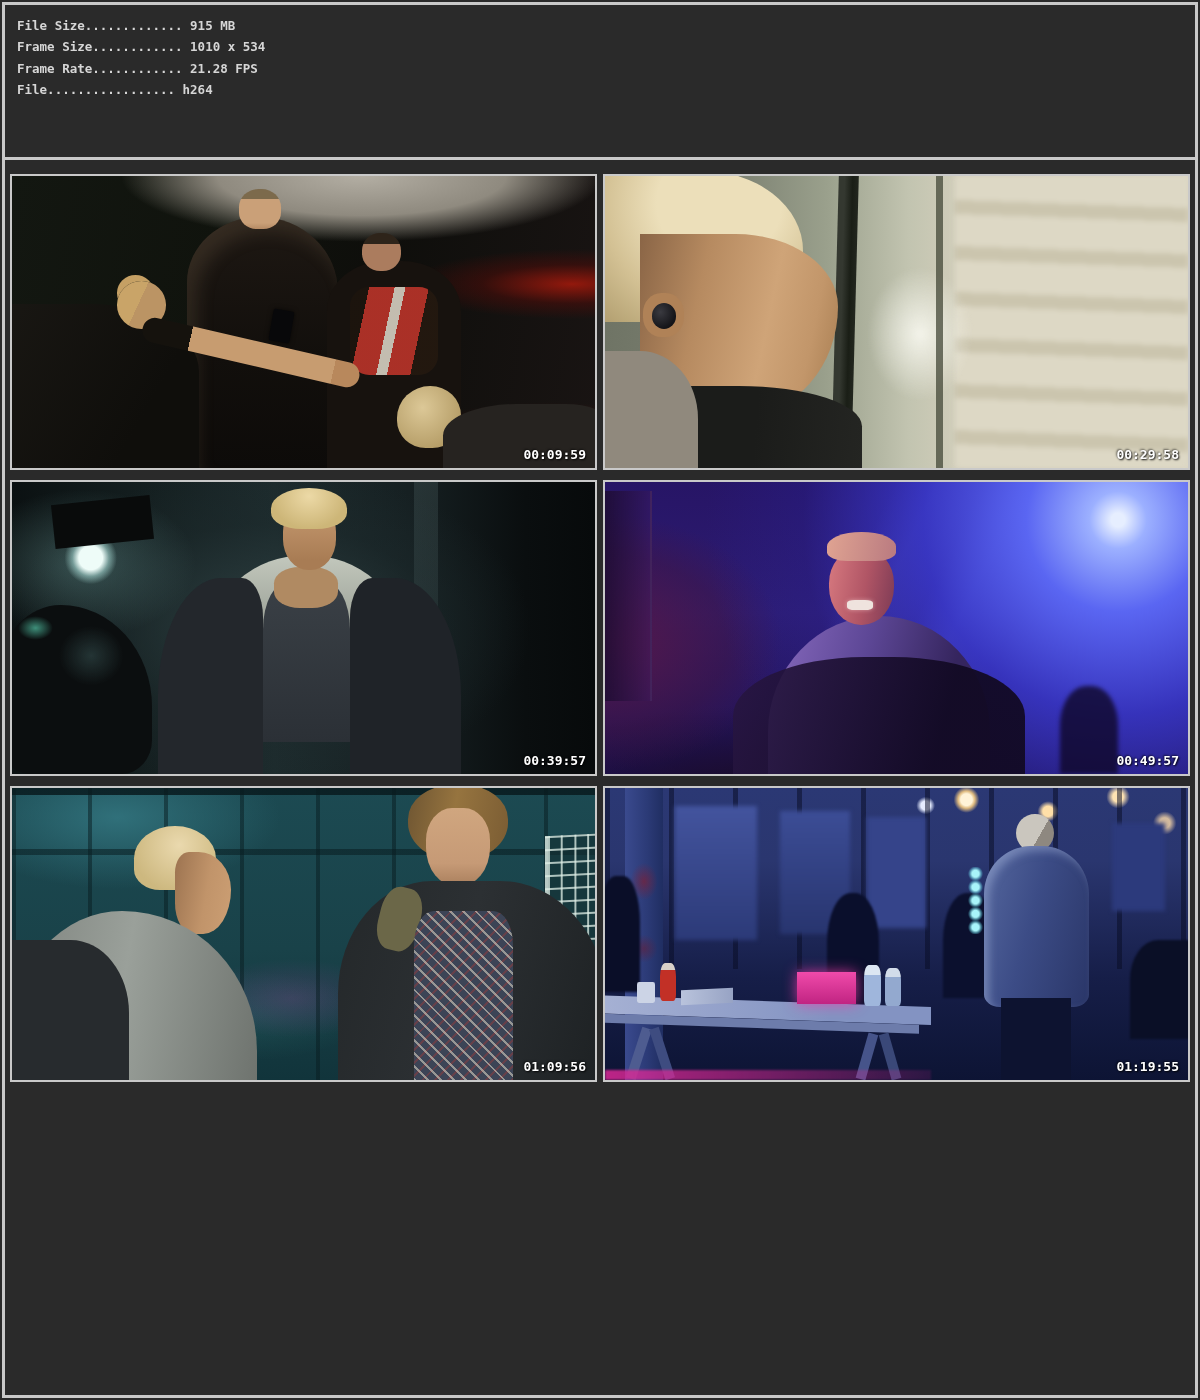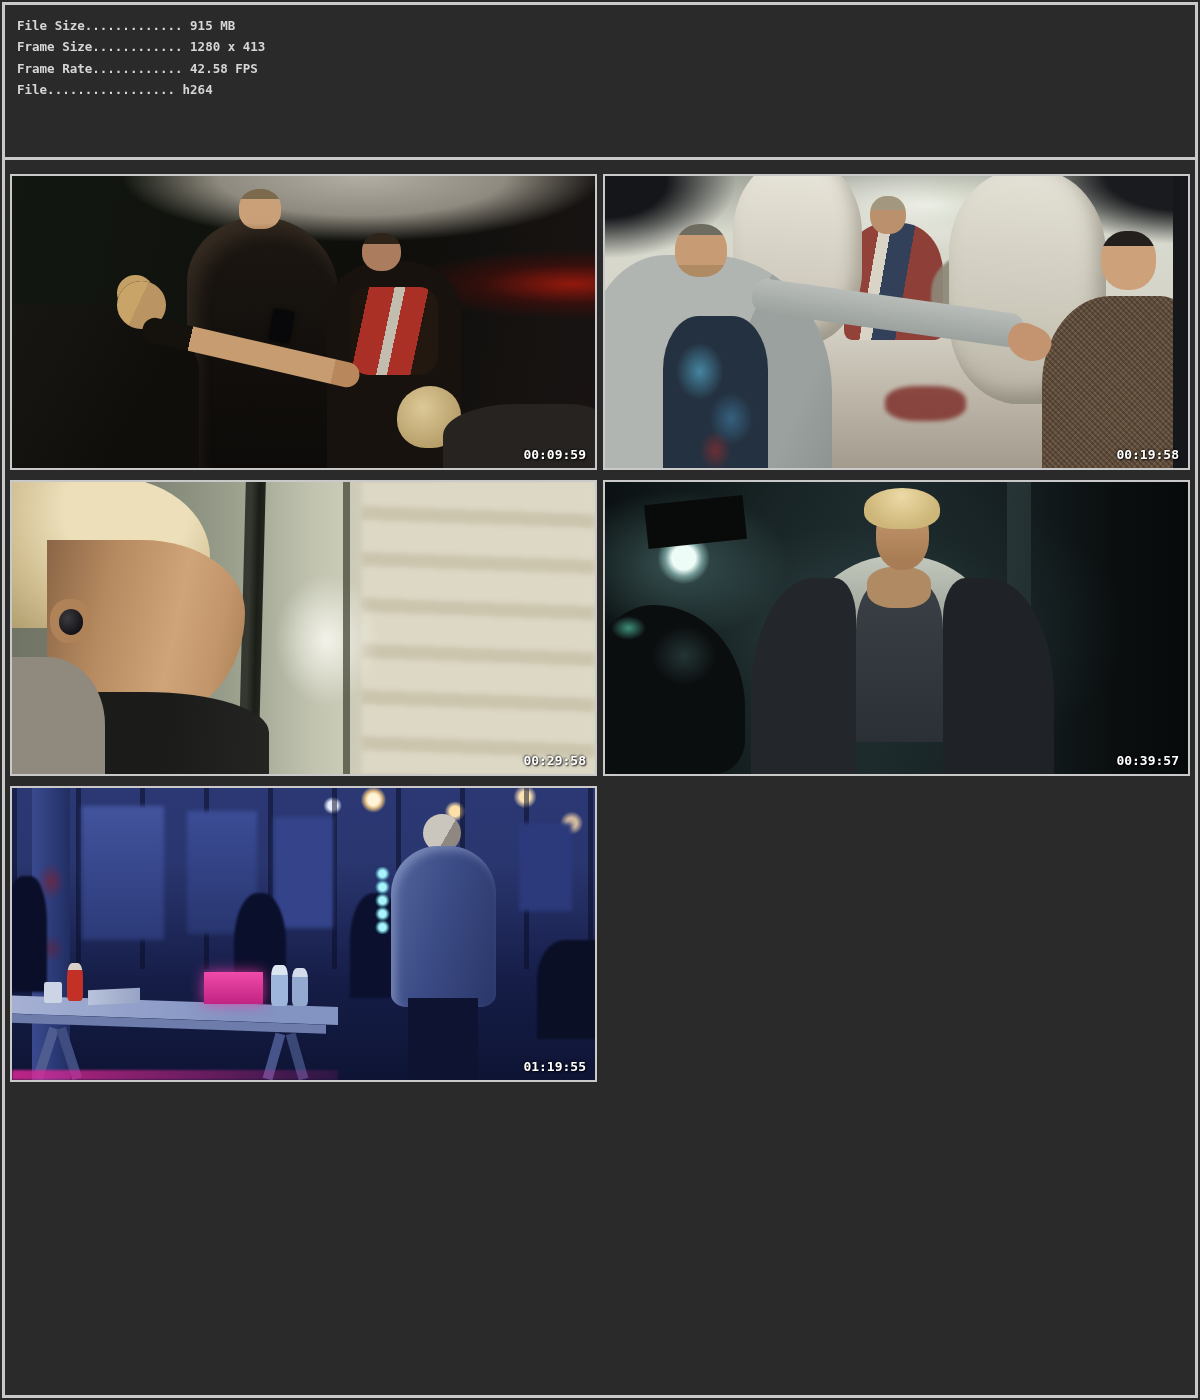--- a/index.html
+++ b/index.html
@@ -262,22 +262,22 @@
     background:linear-gradient(90deg, rgba(220,40,150,.85), rgba(220,40,150,.15)); }
 </style>
 </head>
 <body>
 
 <div class="page">
   <div class="outer-frame"></div>
 
   <div class="header">
     <div class="info-line">File Size............. 915 MB</div>
-    <div class="info-line">Frame Size............ 1280 x 413</div>
-    <div class="info-line">Frame Rate............ 42.58 FPS</div>
+    <div class="info-line">Frame Size............ 1010 x 534</div>
+    <div class="info-line">Frame Rate............ 21.28 FPS</div>
     <div class="info-line">File................. h264</div>
   </div>
 
   <div class="grid">
 
     <figure class="shot">
       <div class="scene s1">
         <div class="m1b"></div>
         <div class="m1h"></div>
         <div class="m1p"></div>
@@ -286,40 +286,20 @@
         <div class="w1h"></div>
         <div class="b1h"></div>
         <div class="b1b"></div>
         <div class="f1b"></div>
         <div class="f1h"></div>
         <div class="f1a"></div>
       </div>
       <span class="timecode">00:09:59</span>
     </figure>
 
-    <figure class="shot">
-      <div class="scene s2">
-        <div class="bk1b"></div>
-        <div class="bk1h"></div>
-        <div class="bk2h"></div>
-        <div class="bk2b"></div>
-        <div class="rf"></div>
-        <div class="hrl"></div>
-        <div class="hrr"></div>
-        <div class="smb"></div>
-        <div class="shirt"></div>
-        <div class="smh"></div>
-        <div class="arm"></div>
-        <div class="twb"></div>
-        <div class="hand"></div>
-        <div class="twh"></div>
-        <div class="twp"></div>
-      </div>
-      <span class="timecode">00:19:58</span>
-    </figure>
 
     <figure class="shot">
       <div class="scene s3">
         <div class="bands"></div>
         <div class="streak"></div>
         <div class="pole"></div>
         <div class="pole2"></div>
         <div class="hair"></div>
         <div class="face"></div>
         <div class="ear"></div>
@@ -340,22 +320,49 @@
         <div class="jl"></div>
         <div class="jr"></div>
         <div class="tee"></div>
         <div class="chest"></div>
         <div class="face"></div>
         <div class="hair"></div>
       </div>
       <span class="timecode">00:39:57</span>
     </figure>
 
-
-
+    <figure class="shot">
+      <div class="scene s5">
+        <div class="door"></div>
+        <div class="crowd"></div>
+        <div class="hood"></div>
+        <div class="jacket"></div>
+        <div class="face"></div>
+        <div class="hair"></div>
+        <div class="teeth"></div>
+      </div>
+      <span class="timecode">00:49:57</span>
+    </figure>
+
+
+    <figure class="shot">
+      <div class="scene s7">
+        <div class="lat"></div>
+        <div class="hb"></div>
+        <div class="fb"></div>
+        <div class="jb"></div>
+        <div class="cb"></div>
+        <div class="sw"></div>
+        <div class="ha"></div>
+        <div class="fa"></div>
+        <div class="hd"></div>
+        <div class="ja"></div>
+      </div>
+      <span class="timecode">01:09:56</span>
+    </figure>
 
     <figure class="shot">
       <div class="scene s8">
         <div class="fac"></div>
         <div class="w1"></div>
         <div class="w2"></div>
         <div class="w3"></div>
         <div class="w4"></div>
         <div class="pil"></div>
         <div class="si1"></div>

